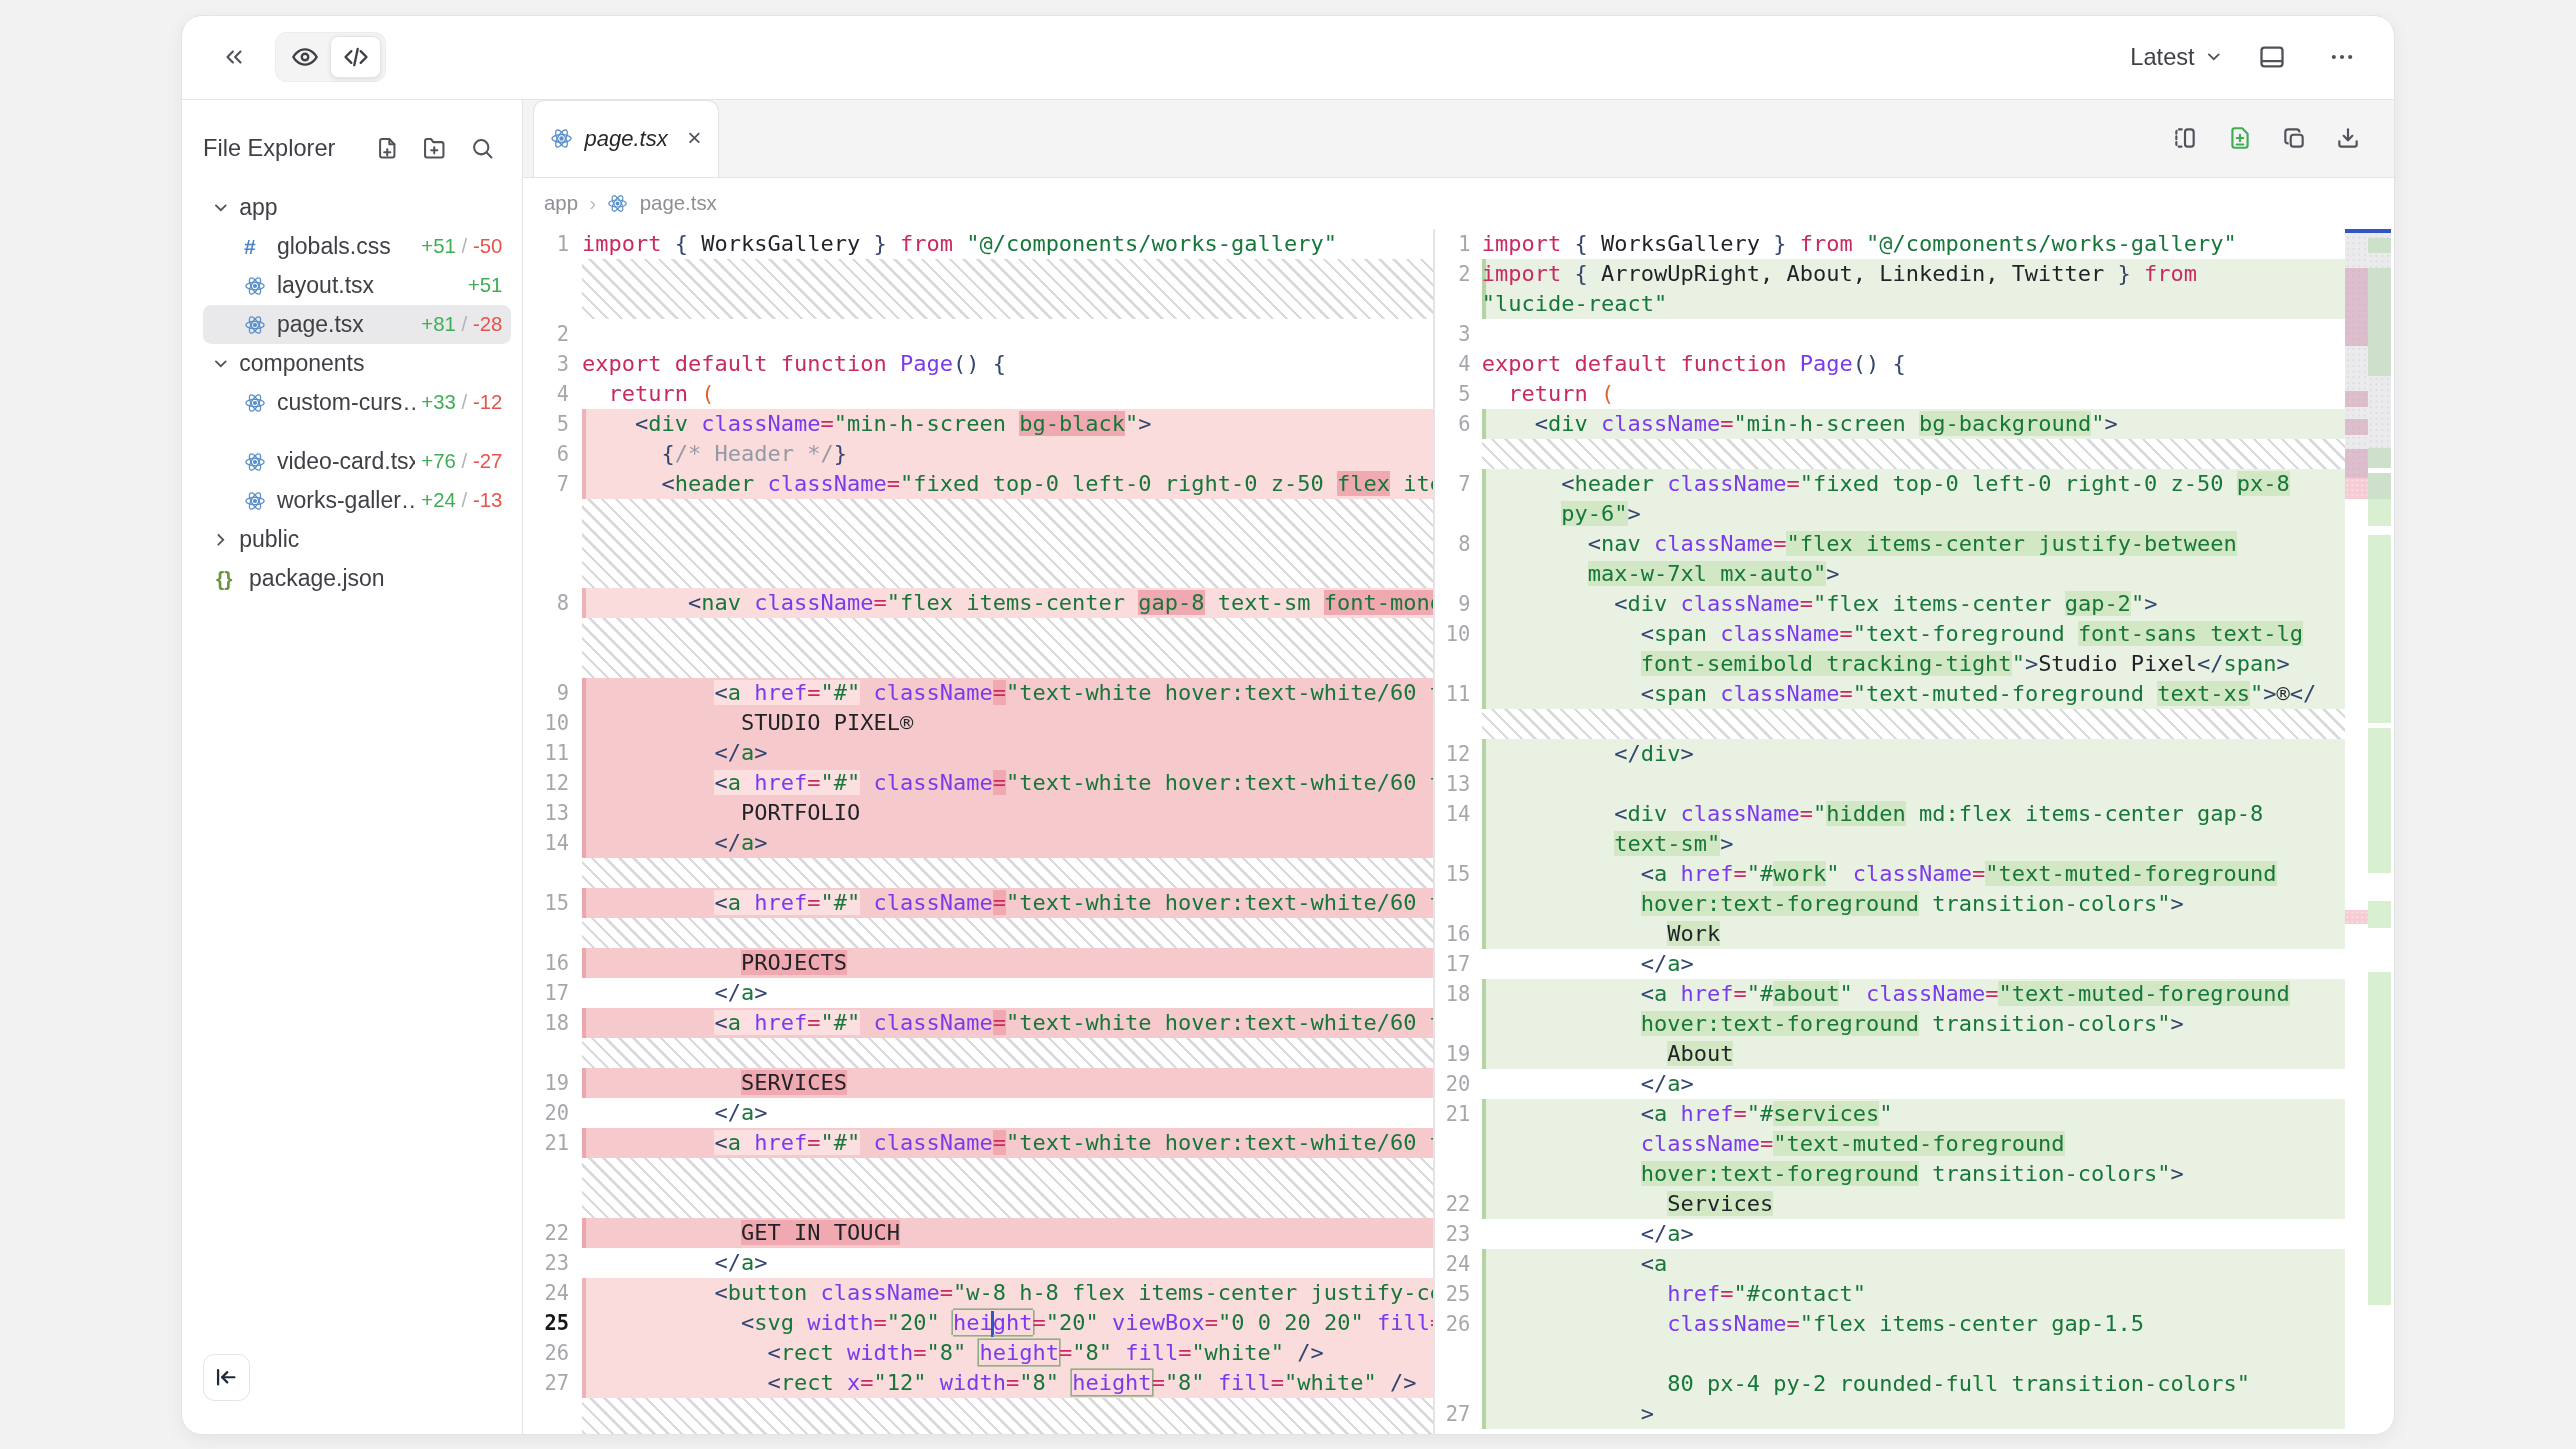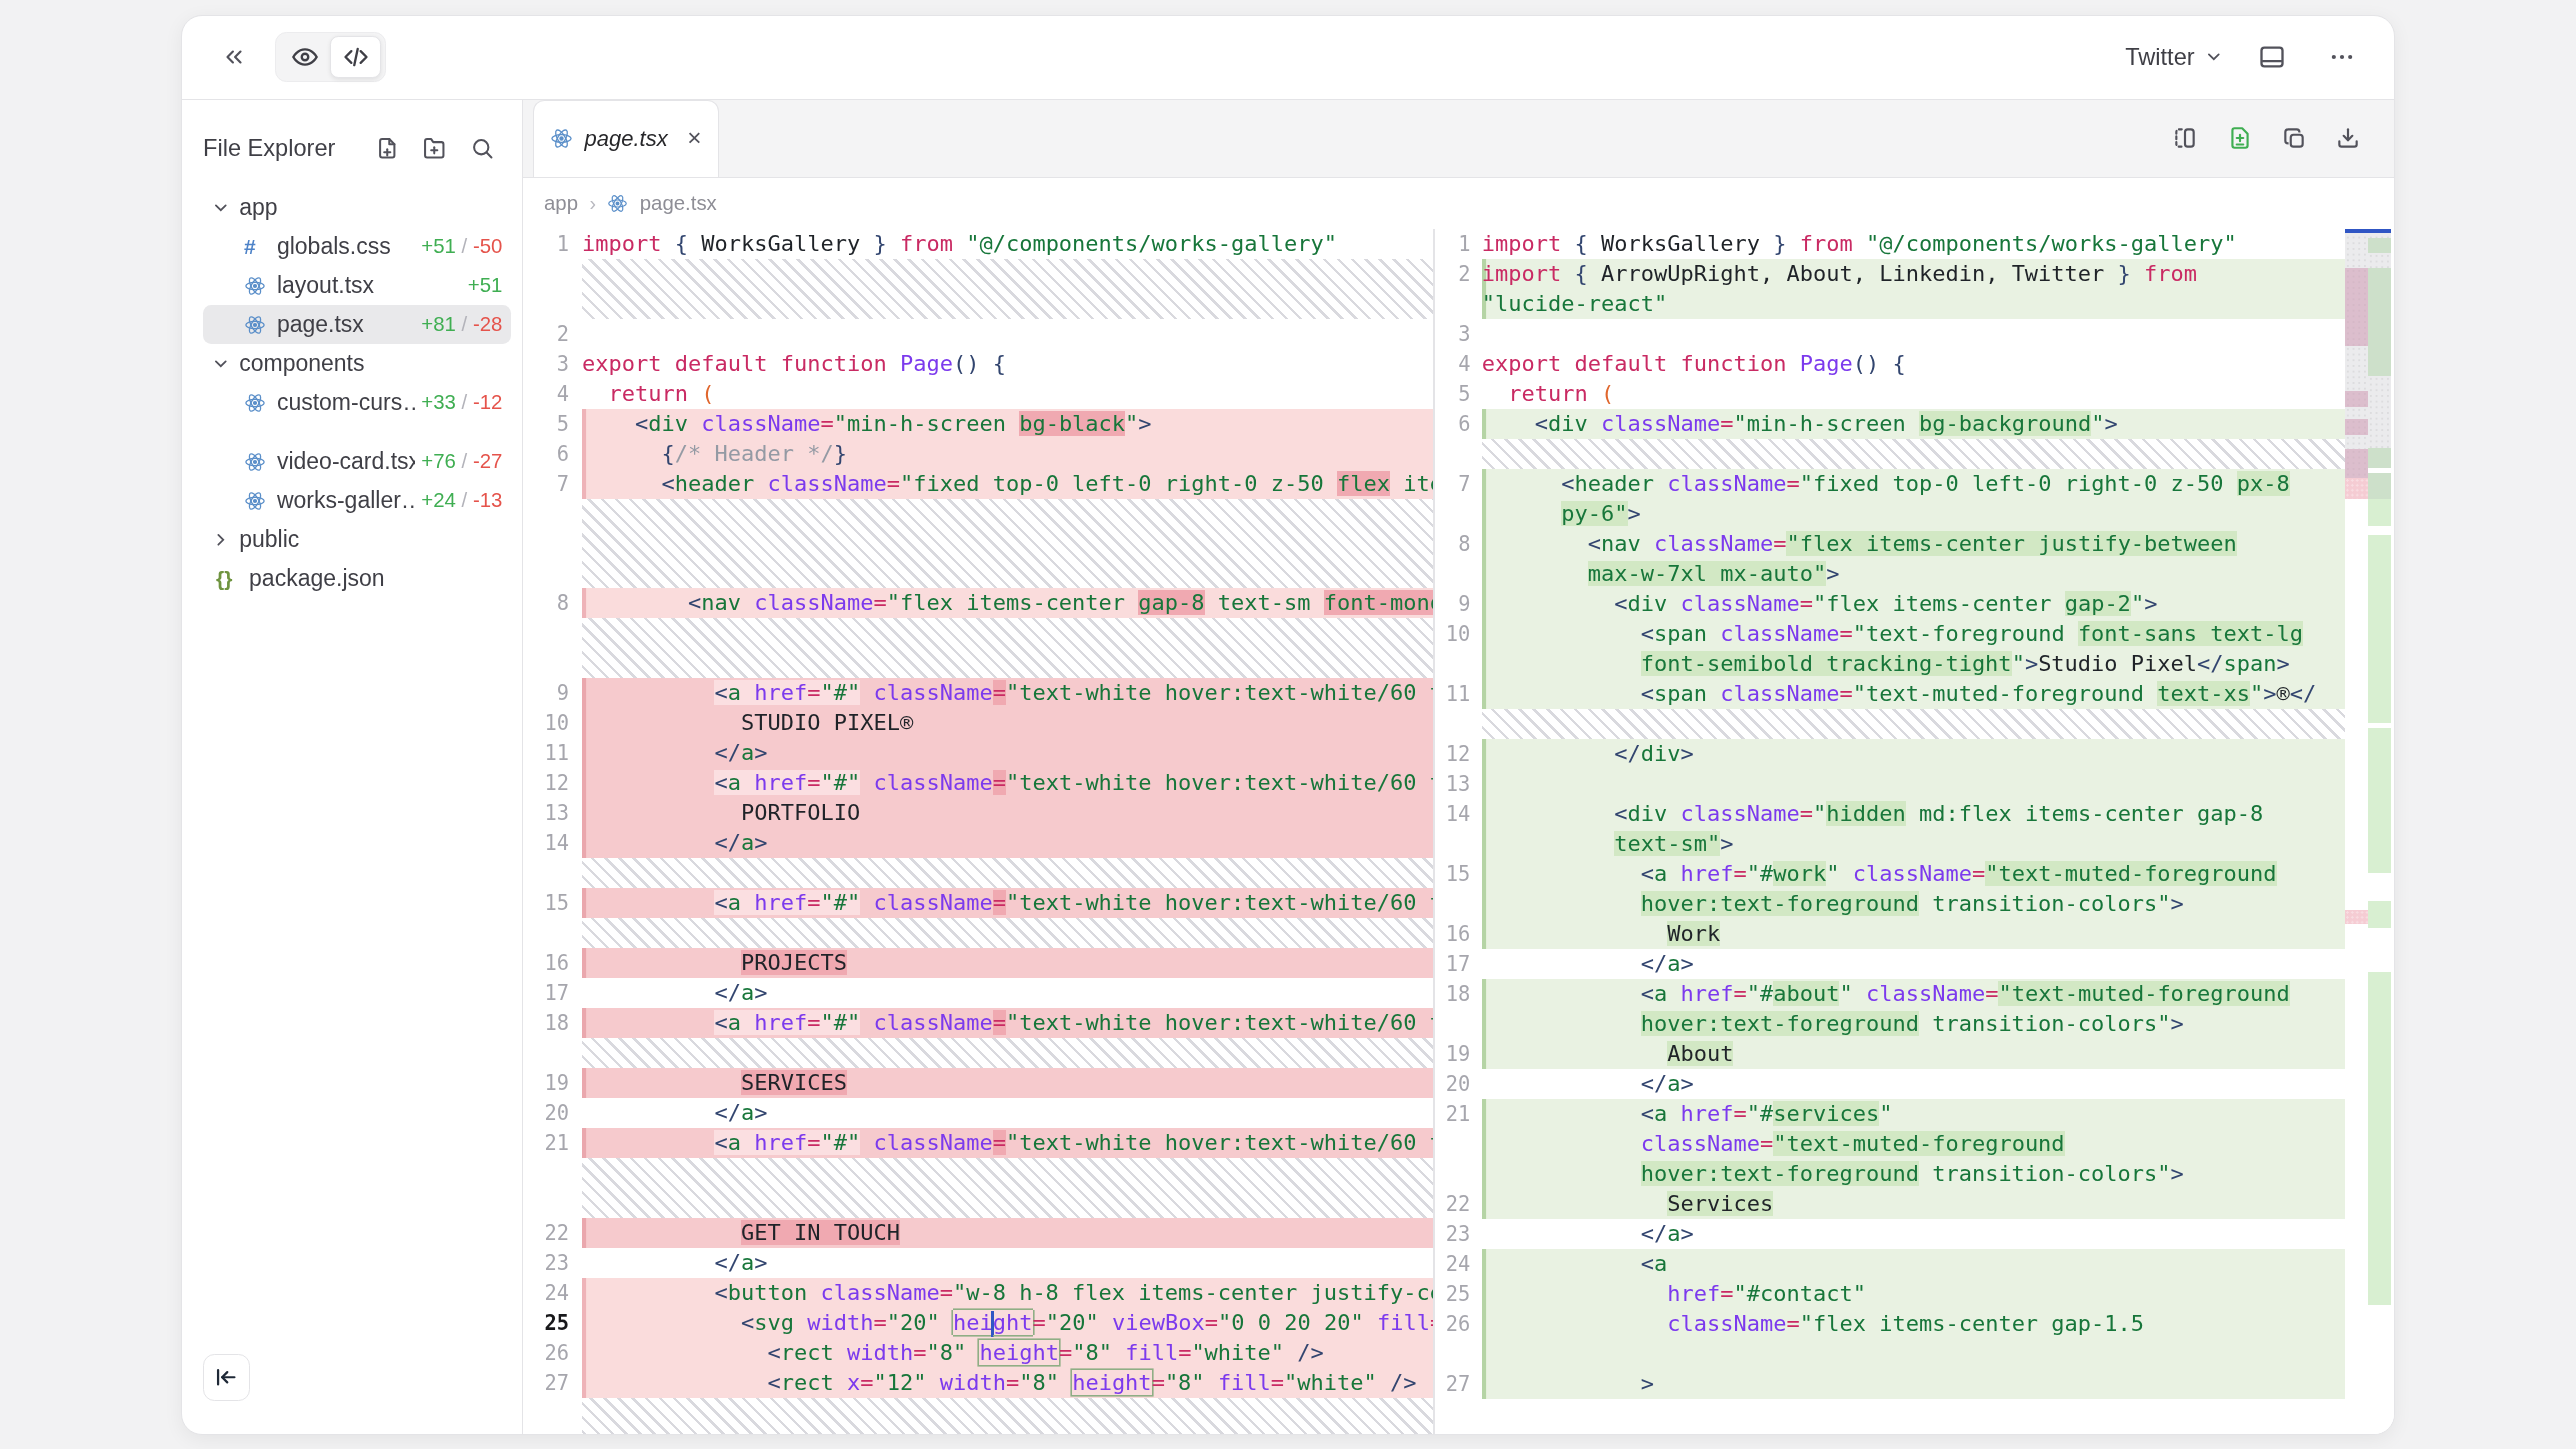--- a/index.html
+++ b/index.html
@@ -126,21 +126,21 @@
                 <polyline points="8 7 3 12 8 17"></polyline>
                 <polyline points="16 7 21 12 16 17"></polyline>
                 <line x1="13.5" y1="5" x2="10.5" y2="19"></line>
               </svg>
           </span>
         </button>
       </div>
     </div>
     <div class="tb-right">
       <button class="version">
-        <span>Twitter</span>
+        <span>Latest</span>
         <span>
           <svg width="19.6" height="19.6" viewBox="0 0 24 24" fill="none" stroke="#52525b" stroke-width="2.2" stroke-linecap="round">
               <polyline points="6 9 12 15 18 9"></polyline>
             </svg>
         </span>
       </button>
       <button class="icon-btn">
         <span>
           <svg width="28" height="28" viewBox="0 0 24 24" fill="none" stroke="#52525b" stroke-width="2">
               <rect x="3" y="4" width="18" height="16" rx="2.5"></rect>
@@ -671,20 +671,24 @@
             </div>
             <div class="crow add">
               <div class="gut">26</div>
               <div class="code"><span class="t-txt">              </span><span class="t-attr">className</span><span class="t-kw">=</span><span class="t-str">"flex items-center gap-1.5</span></div>
             </div>
             <div class="crow add">
               <div class="gut"></div>
               <div class="code"><span class="t-txt">              </span></div>
             </div>
             <div class="crow add">
+              <div class="gut"></div>
+              <div class="code"><span class="t-txt">              </span><span class="t-str">80 px-4 py-2 rounded-full transition-colors"</span></div>
+            </div>
+            <div class="crow add">
               <div class="gut">27</div>
               <div class="code"><span class="t-txt">            </span><span class="t-pun">&gt;</span></div>
             </div>
           </div>
         <div class="minimap" id="minimap">
           <div class="mcol mdel" id="mcol-del">
               <div class="mseg m-dot" style="top: 0%; height: 3.3%;"></div>
               <div class="mseg m-pink" style="top: 3.3%; height: 6.4%;"></div>
               <div class="mseg m-dot" style="top: 9.7%; height: 3.8%;"></div>
               <div class="mseg m-pink" style="top: 13.5%; height: 1.3%;"></div>

